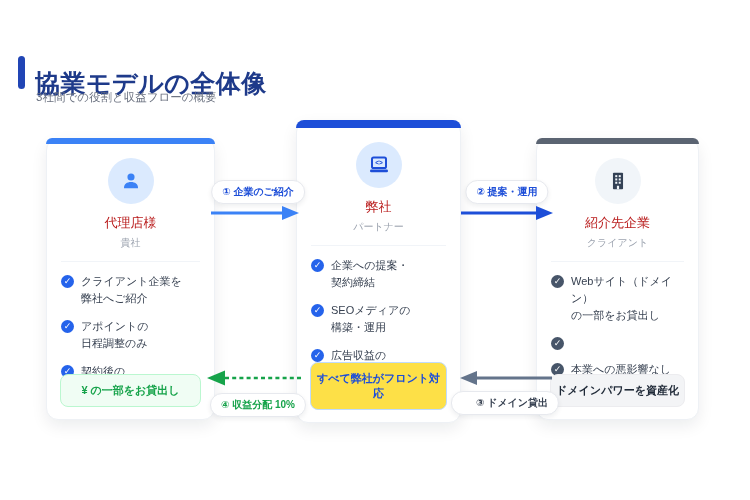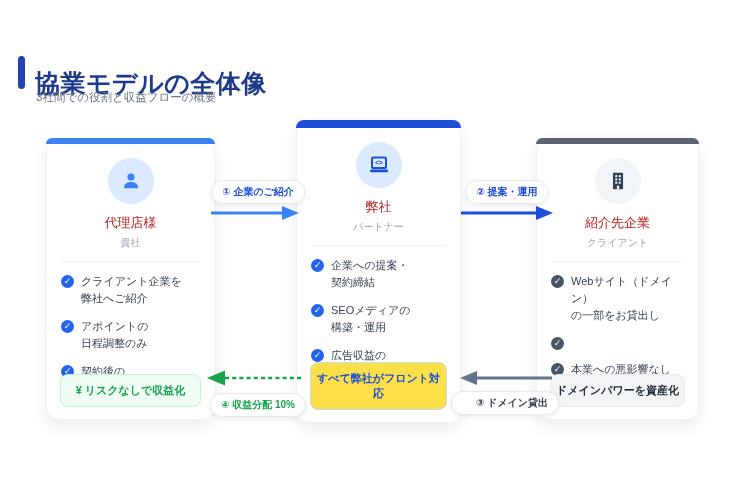--- a/index.html
+++ b/index.html
@@ -85,21 +85,21 @@
           <span class="item-text">アポイントの
 日程調整のみ</span>
         </div>
         <div class="list-item">
           <span class="check c-blue">✓</span>
           <span class="item-text">契約後の
 運用工数はゼロ</span>
         </div>
       </div>
     </div>
-    <div class="badge badge-green">¥ リスクなしで収益化</div>
+    <div class="badge badge-green">¥ の一部をお貸出し</div>
   </div>
 
   <div class="card" id="card2">
     <div class="card-accent"></div>
     <div class="card-body">
       <div class="icon-circle circ-blue">
         <svg width="24" height="24" viewBox="0 0 24 24">
           <rect x="5" y="4.5" width="14" height="10.5" rx="1.6" fill="none" stroke="#1d4ed8" stroke-width="2"></rect>
           <text x="12" y="12.4" font-size="6.5" font-weight="bold" fill="#1d4ed8" text-anchor="middle">&lt;&gt;</text>
           <rect x="3" y="16.6" width="18" height="2.6" rx="1.3" fill="#1d4ed8"></rect>

